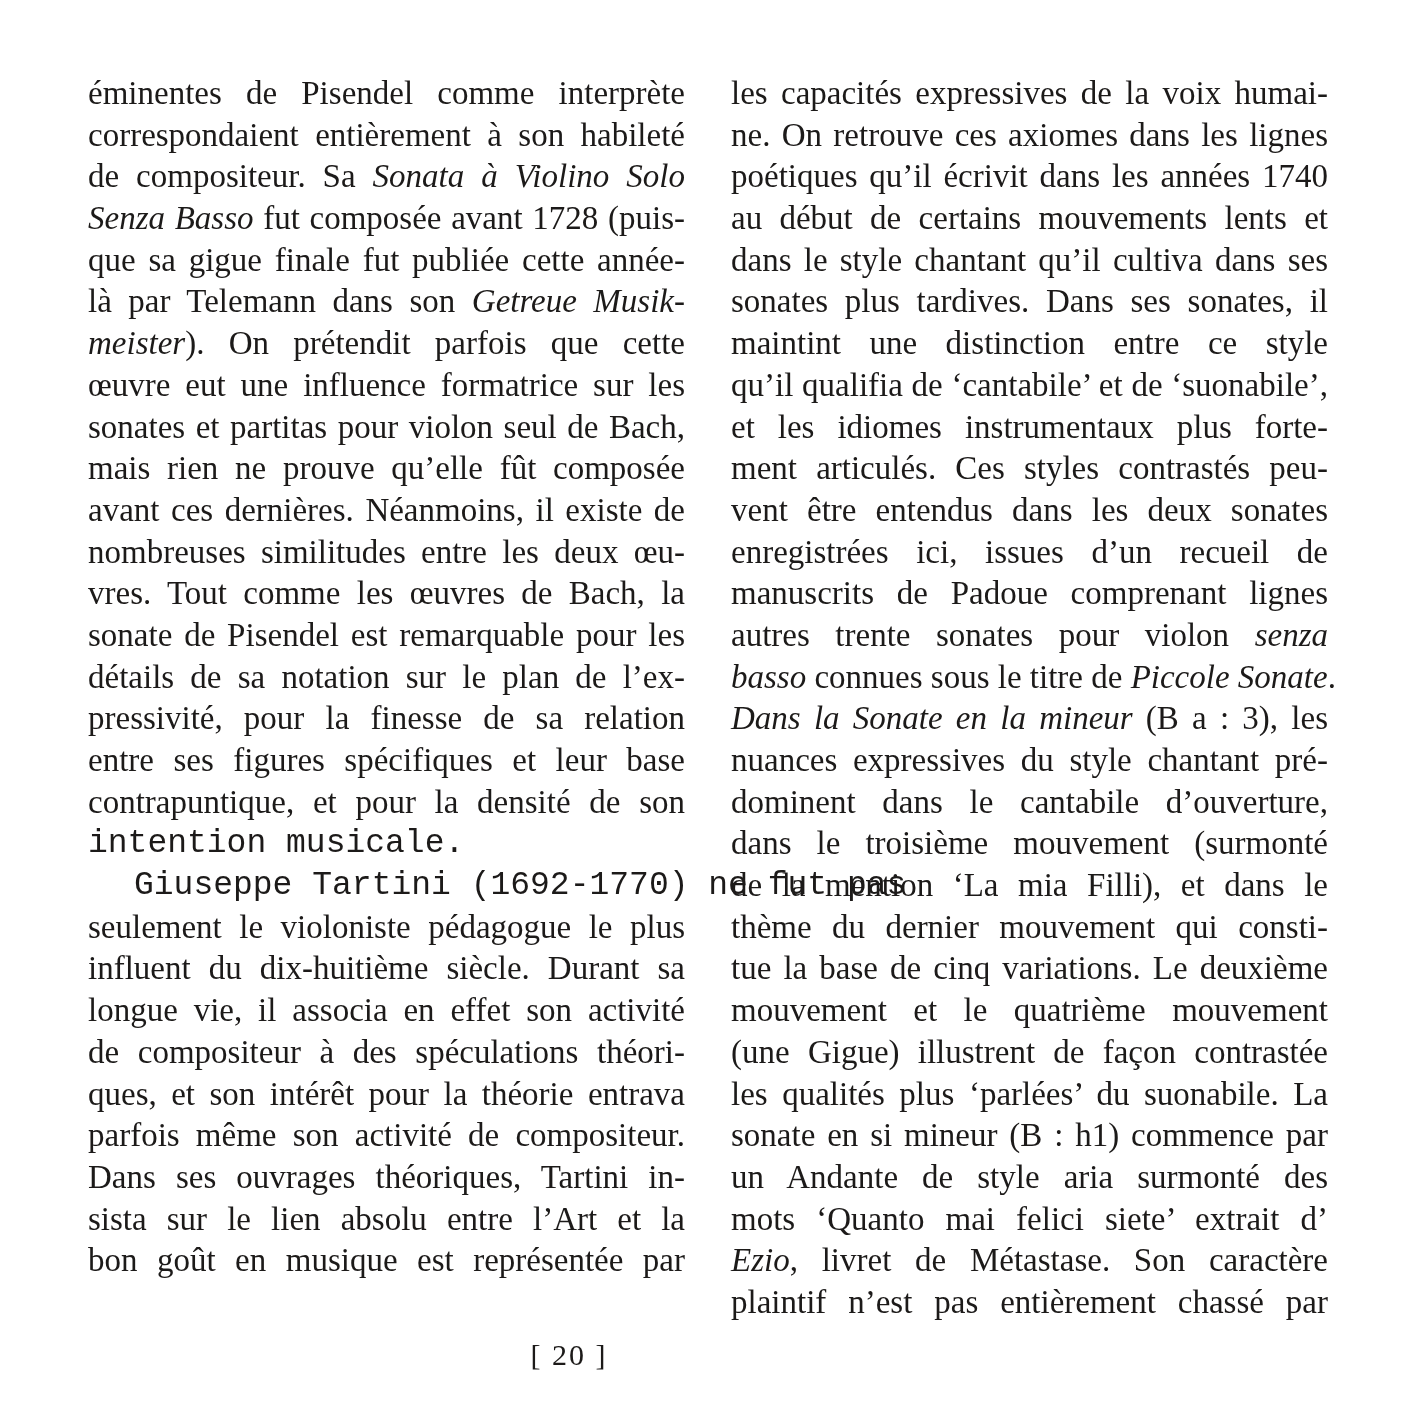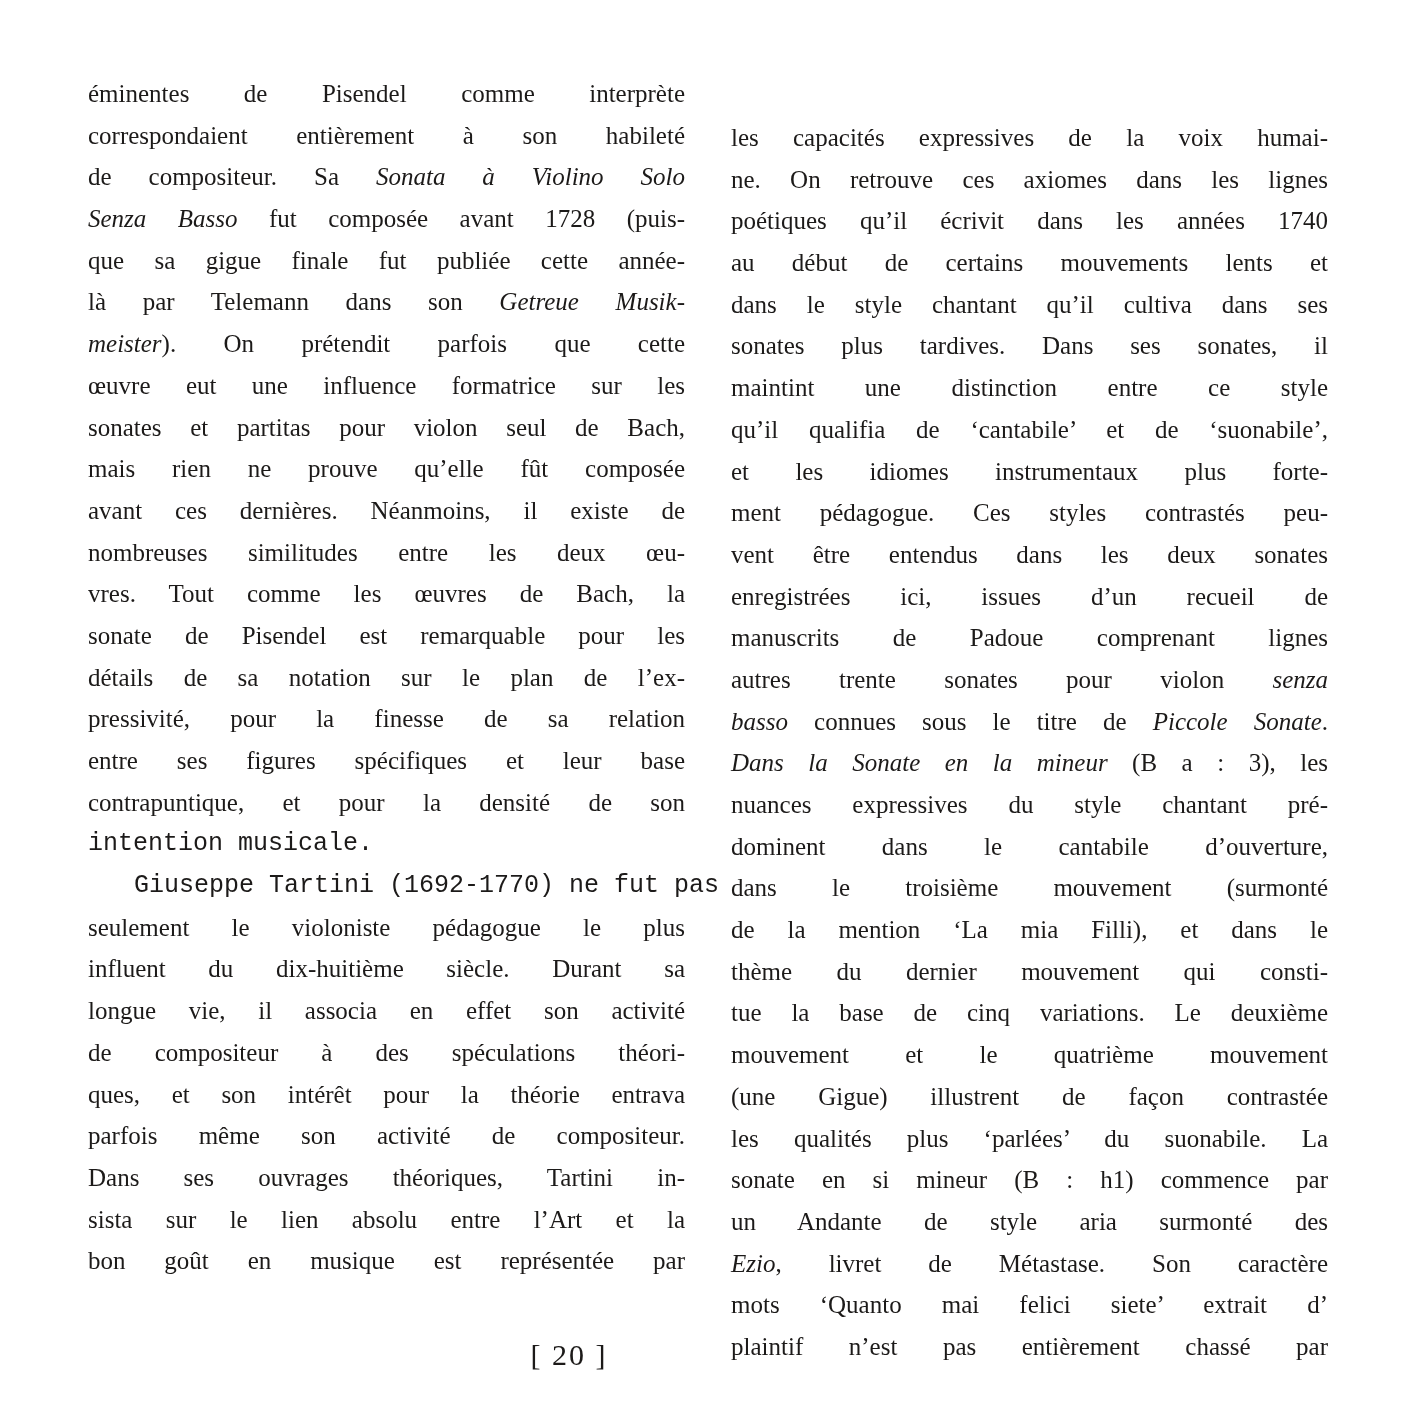--- a/index.html
+++ b/index.html
@@ -3,25 +3,25 @@
 <meta charset="utf-8">
 <style>
   html, body { margin: 0; padding: 0; background: #ffffff; }
   body { width: 1427px; height: 1427px; position: relative; overflow: hidden; }
   .page { position: absolute; left: 0; top: 0; width: 1427px; height: 1427px; background: #ffffff; }
   .column {
     position: absolute;
     top: 73px;
     width: 597px;
     font-family: "Liberation Serif", "DejaVu Serif", serif;
-    font-size: 25px;
+    font-size: 33px;
     color: #1c1a19;
   }
   .col-left { left: 88px; }
-  .col-right { left: 731px; margin-top: 44px; }
+  .col-right { left: 731px; }
   .line {
     display: block;
     height: 41.7px;
     line-height: 41.7px;
     white-space: nowrap;
     text-align: justify;
     text-align-last: justify;
     overflow: visible;
   }
   .line.last { text-align-last: left; font-family: Liberation Mono, monospace; }
@@ -76,36 +76,36 @@
   <div class="column col-right">
       <span class="line"><span>les capacités expressives de la voix humai-</span></span>
       <span class="line"><span>ne. On retrouve ces axiomes dans les lignes</span></span>
       <span class="line"><span>poétiques qu’il écrivit dans les années 1740</span></span>
       <span class="line"><span>au début de certains mouvements lents et</span></span>
       <span class="line"><span>dans le style chantant qu’il cultiva dans ses</span></span>
       <span class="line"><span>sonates plus tardives. Dans ses sonates, il</span></span>
       <span class="line"><span>maintint une distinction entre ce style</span></span>
       <span class="line"><span>qu’il qualifia de ‘cantabile’ et de ‘suonabile’,</span></span>
       <span class="line"><span>et les idiomes instrumentaux plus forte-</span></span>
-      <span class="line"><span>ment pédagogue. Ces styles contrastés peu-</span></span>
+      <span class="line"><span>ment articulés. Ces styles contrastés peu-</span></span>
       <span class="line"><span>vent être entendus dans les deux sonates</span></span>
       <span class="line"><span>enregistrées ici, issues d’un recueil de</span></span>
       <span class="line"><span>manuscrits de Padoue comprenant lignes</span></span>
       <span class="line"><span>autres trente sonates pour violon </span><span class="it">senza</span></span>
       <span class="line"><span class="it">basso</span><span> connues sous le titre de </span><span class="it">Piccole Sonate</span><span>.</span></span>
       <span class="line"><span class="it">Dans la Sonate en la mineur</span><span> (B a : 3), les</span></span>
       <span class="line"><span>nuances expressives du style chantant pré-</span></span>
       <span class="line"><span>dominent dans le cantabile d’ouverture,</span></span>
       <span class="line"><span>dans le troisième mouvement (surmonté</span></span>
       <span class="line"><span>de la mention ‘La mia Filli), et dans le</span></span>
       <span class="line"><span>thème du dernier mouvement qui consti-</span></span>
       <span class="line"><span>tue la base de cinq variations. Le deuxième</span></span>
       <span class="line"><span>mouvement et le quatrième mouvement</span></span>
       <span class="line"><span>(une Gigue) illustrent de façon contrastée</span></span>
       <span class="line"><span>les qualités plus ‘parlées’ du suonabile. La</span></span>
       <span class="line"><span>sonate en si mineur (B : h1) commence par</span></span>
       <span class="line"><span>un Andante de style aria surmonté des</span></span>
+      <span class="line"><span>mots ‘Quanto mai felici siete’ extrait d’</span></span>
       <span class="line"><span class="it">Ezio</span><span>, livret de Métastase. Son caractère</span></span>
-      <span class="line"><span>mots ‘Quanto mai felici siete’ extrait d’</span></span>
       <span class="line"><span>plaintif n’est pas entièrement chassé par</span></span>
     </div>
   <div class="page-number">[ 20 ]</div>
 </div>
 
 </body></html>

